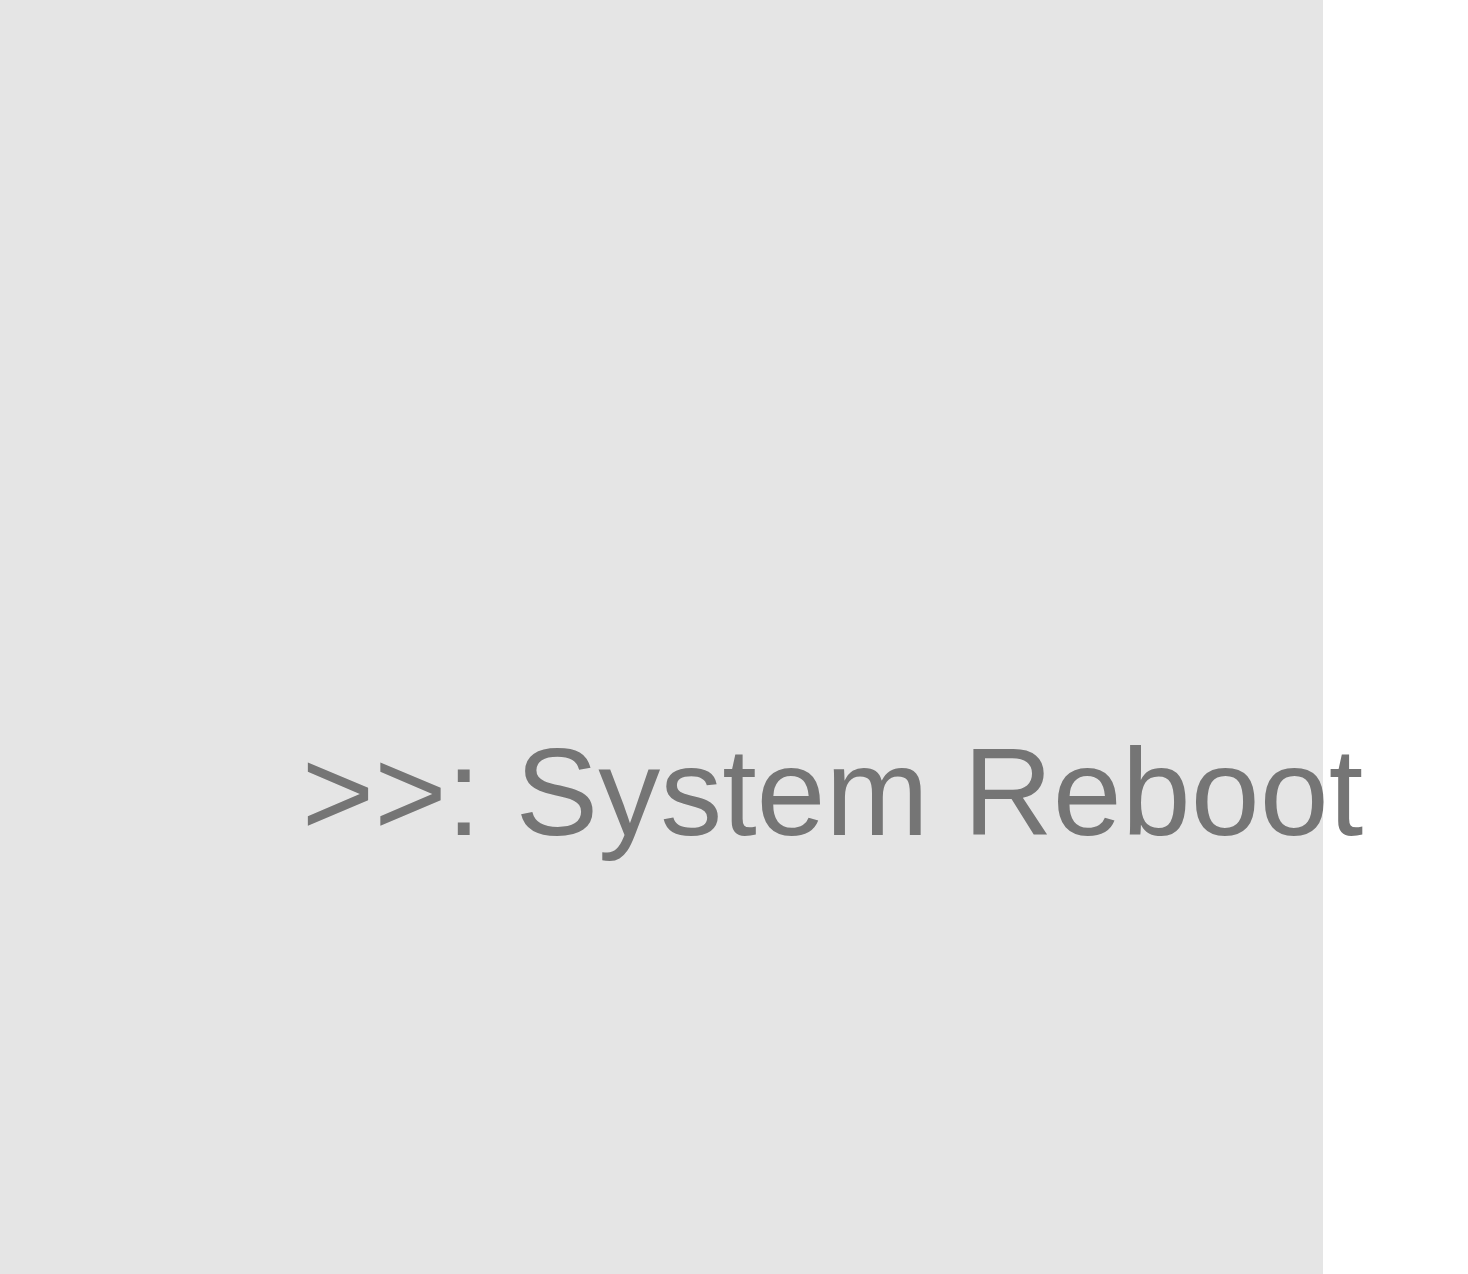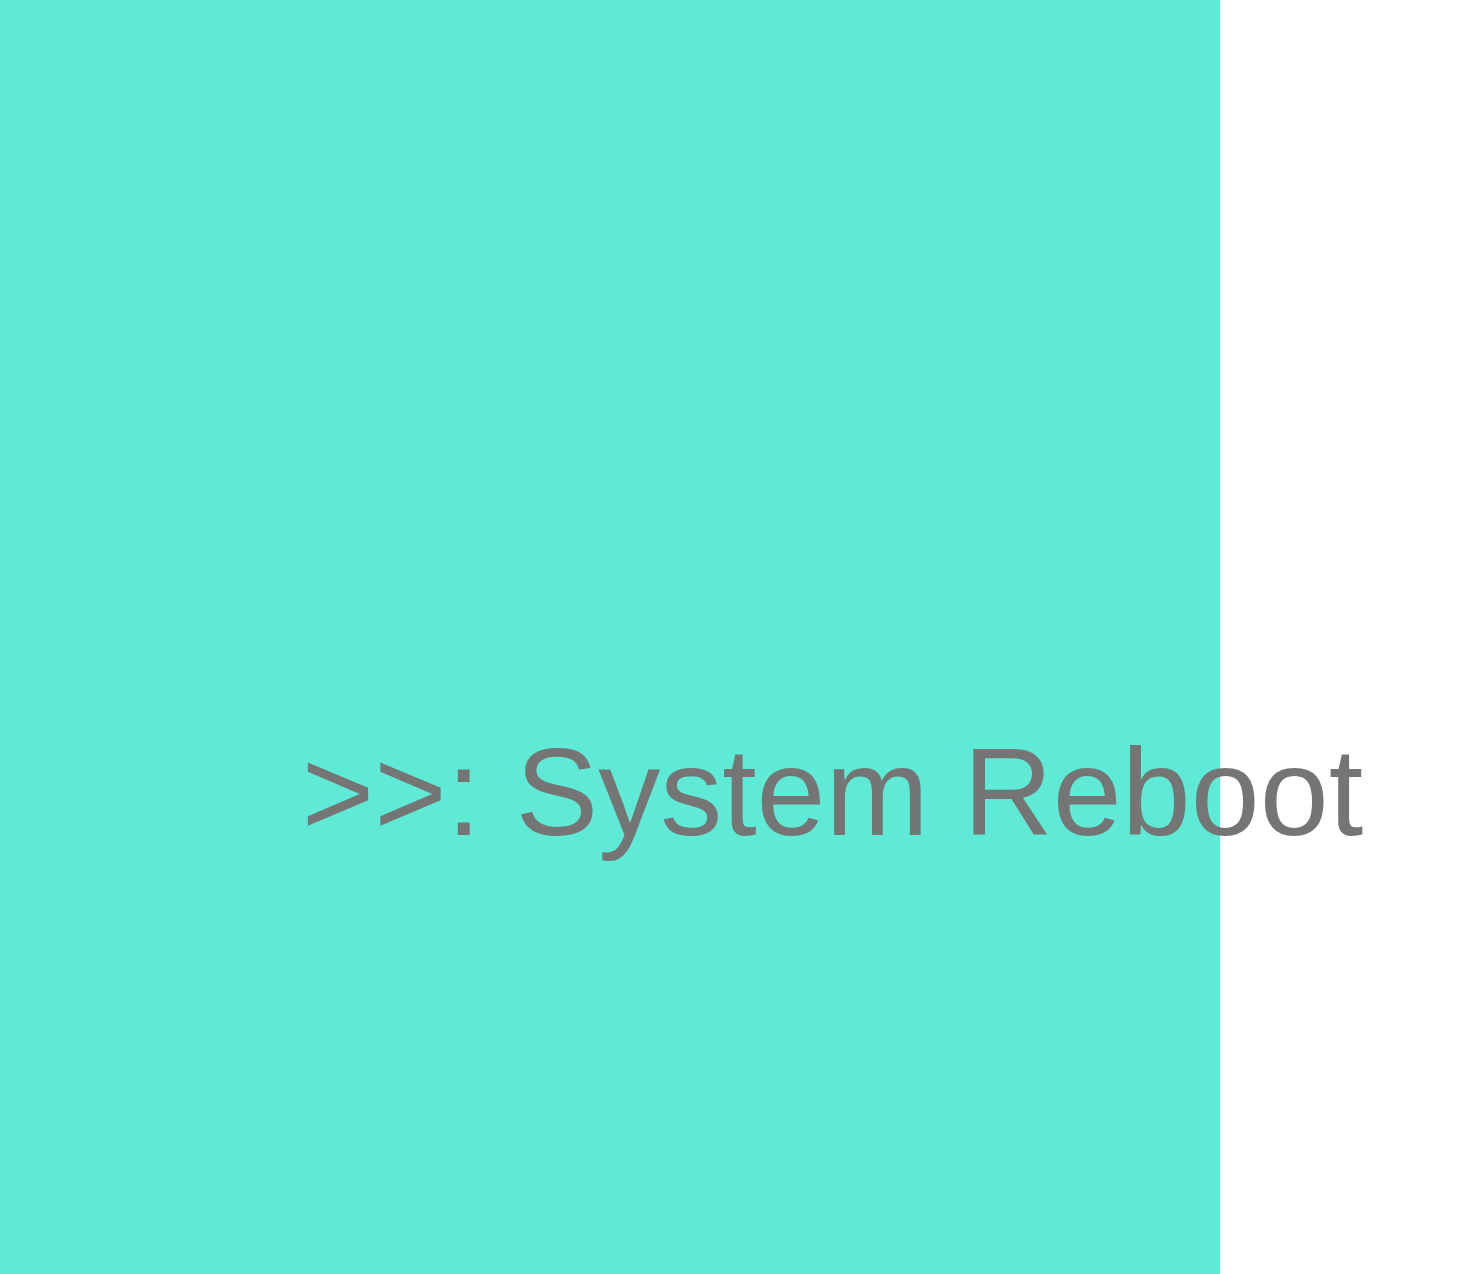--- a/index.html
+++ b/index.html
@@ -5,23 +5,23 @@
   * { margin: 0; padding: 0; box-sizing: border-box; }
   html, body {
     width: 1468px;
     height: 1274px;
     background: #ffffff;
     overflow: hidden;
     font-family: "Liberation Sans", sans-serif;
   }
   .screen {
     position: relative;
-    width: 1220px;
+    width: 1323px;
     height: 1274px;
-    background: #5eead4;
+    background: #e5e5e5;
   }
   .console {
     position: absolute;
     top: 27px;
     left: 95px;
     font-size: 124px;
     line-height: 170px;
     font-weight: 400;
     letter-spacing: 0px;
     white-space: pre;

